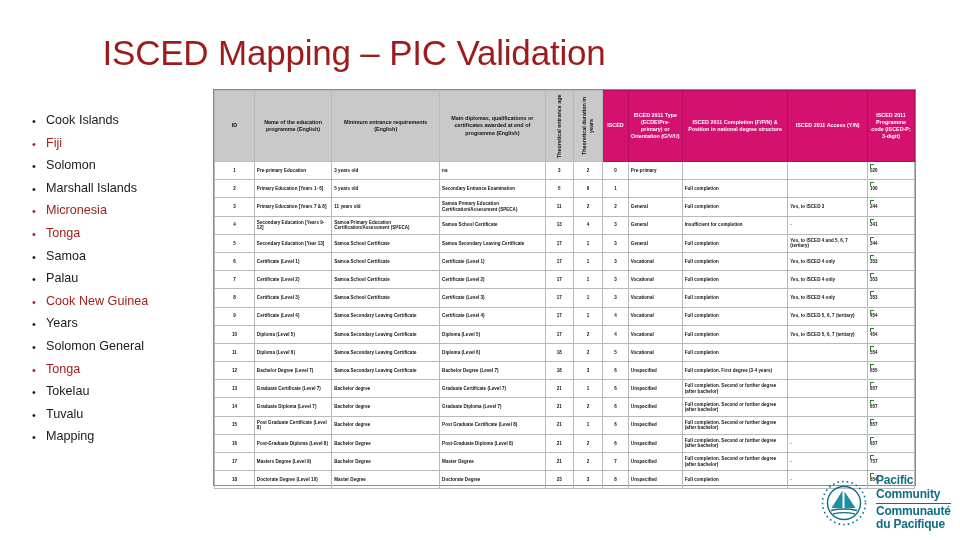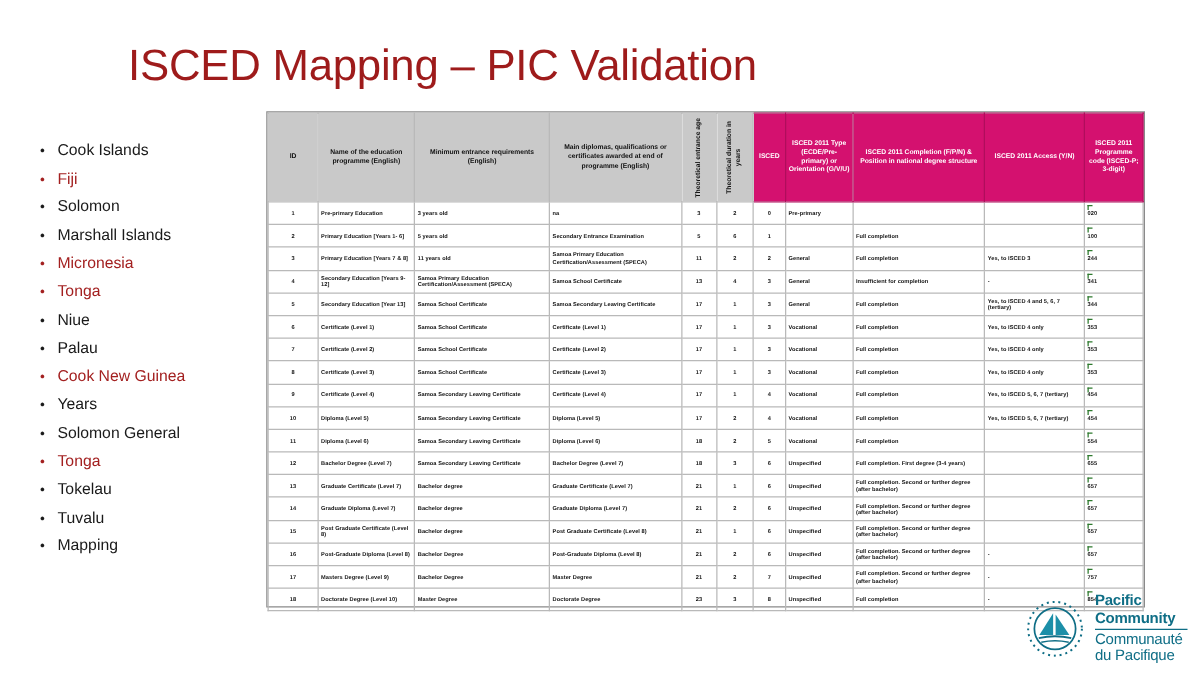--- a/index.html
+++ b/index.html
@@ -94,21 +94,21 @@
     position:absolute;left:818px;top:474px;width:132px;height:58px;
     display:flex;align-items:center;gap:6px;
   }
   .logo .mark{position:relative;width:52px;height:52px;flex:0 0 52px;}
   .logo .txt{
     font-size:12px;line-height:1.12;color:#0F6E86;font-weight:bold;
     letter-spacing:-0.2px;
   }
   .logo .txt .fr{
     border-top:1.3px solid #0F6E86;margin-top:1.5px;padding-top:1.5px;
-    font-weight:normal;
+    font-weight:bold;
   }
 </style>
 </head>
 <body>
 
 <div class="slide">
 
   <div class="title">ISCED Mapping – PIC Validation</div>
 
   <div class="bullets" id="bullets">
@@ -131,21 +131,21 @@
       <div class="bullet red">
         <span class="dot">•</span>
         <span class="lbl">Micronesia</span>
       </div>
       <div class="bullet red">
         <span class="dot">•</span>
         <span class="lbl">Tonga</span>
       </div>
       <div class="bullet">
         <span class="dot">•</span>
-        <span class="lbl">Niue</span>
+        <span class="lbl">Samoa</span>
       </div>
       <div class="bullet">
         <span class="dot">•</span>
         <span class="lbl">Palau</span>
       </div>
       <div class="bullet red">
         <span class="dot">•</span>
         <span class="lbl">Cook New Guinea</span>
       </div>
       <div class="bullet">

